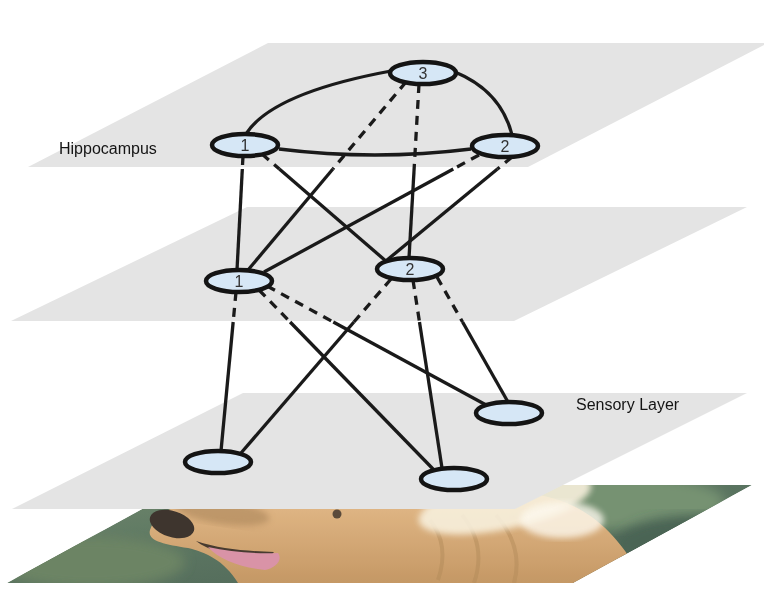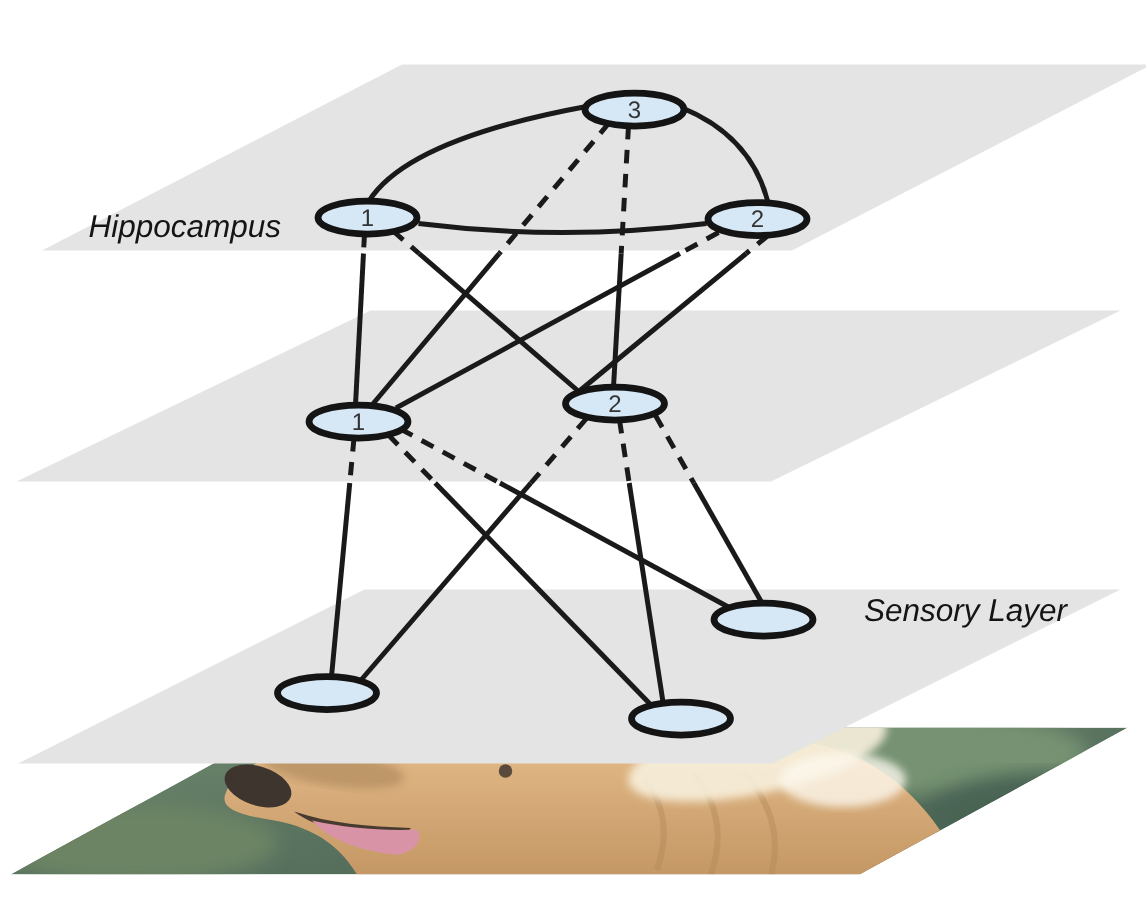--- a/index.html
+++ b/index.html
@@ -1,19 +1,19 @@
 <!DOCTYPE html>
 <html><head>
 <meta charset="utf-8">
 <style>
   html,body{margin:0;padding:0;background:#ffffff;}
   #canvas{position:relative;width:764px;height:610px;background:#ffffff;overflow:hidden;
           font-family:"Liberation Sans",sans-serif;}
   #diagram{position:absolute;left:0;top:0;}
-  .lbl{position:absolute;font-size:21px;color:#141414;white-space:nowrap;letter-spacing:0px;font-style:italic;}
+  .lbl{position:absolute;font-size:16px;color:#141414;white-space:nowrap;letter-spacing:0px;}
   #lbl-hippocampus{left:59px;top:140px;}
   #lbl-neocortex{left:589px;top:205px;}
   #lbl-sensory{left:576px;top:396px;text-align:right;}
   .edge-dashed{fill:none;stroke:#1a1a1a;stroke-width:3.3;stroke-dasharray:9 7;}
   .edge-solid{fill:none;stroke:#1a1a1a;stroke-width:3.3;}
   .arc{fill:none;stroke:#1a1a1a;stroke-width:3.3;}
   .node-ellipse{fill:#d6e7f6;stroke:#141414;stroke-width:4.5;}
   .node-label{font-family:"Liberation Sans",sans-serif;font-size:16px;fill:#333;text-anchor:middle;}
 </style>
 </head>

